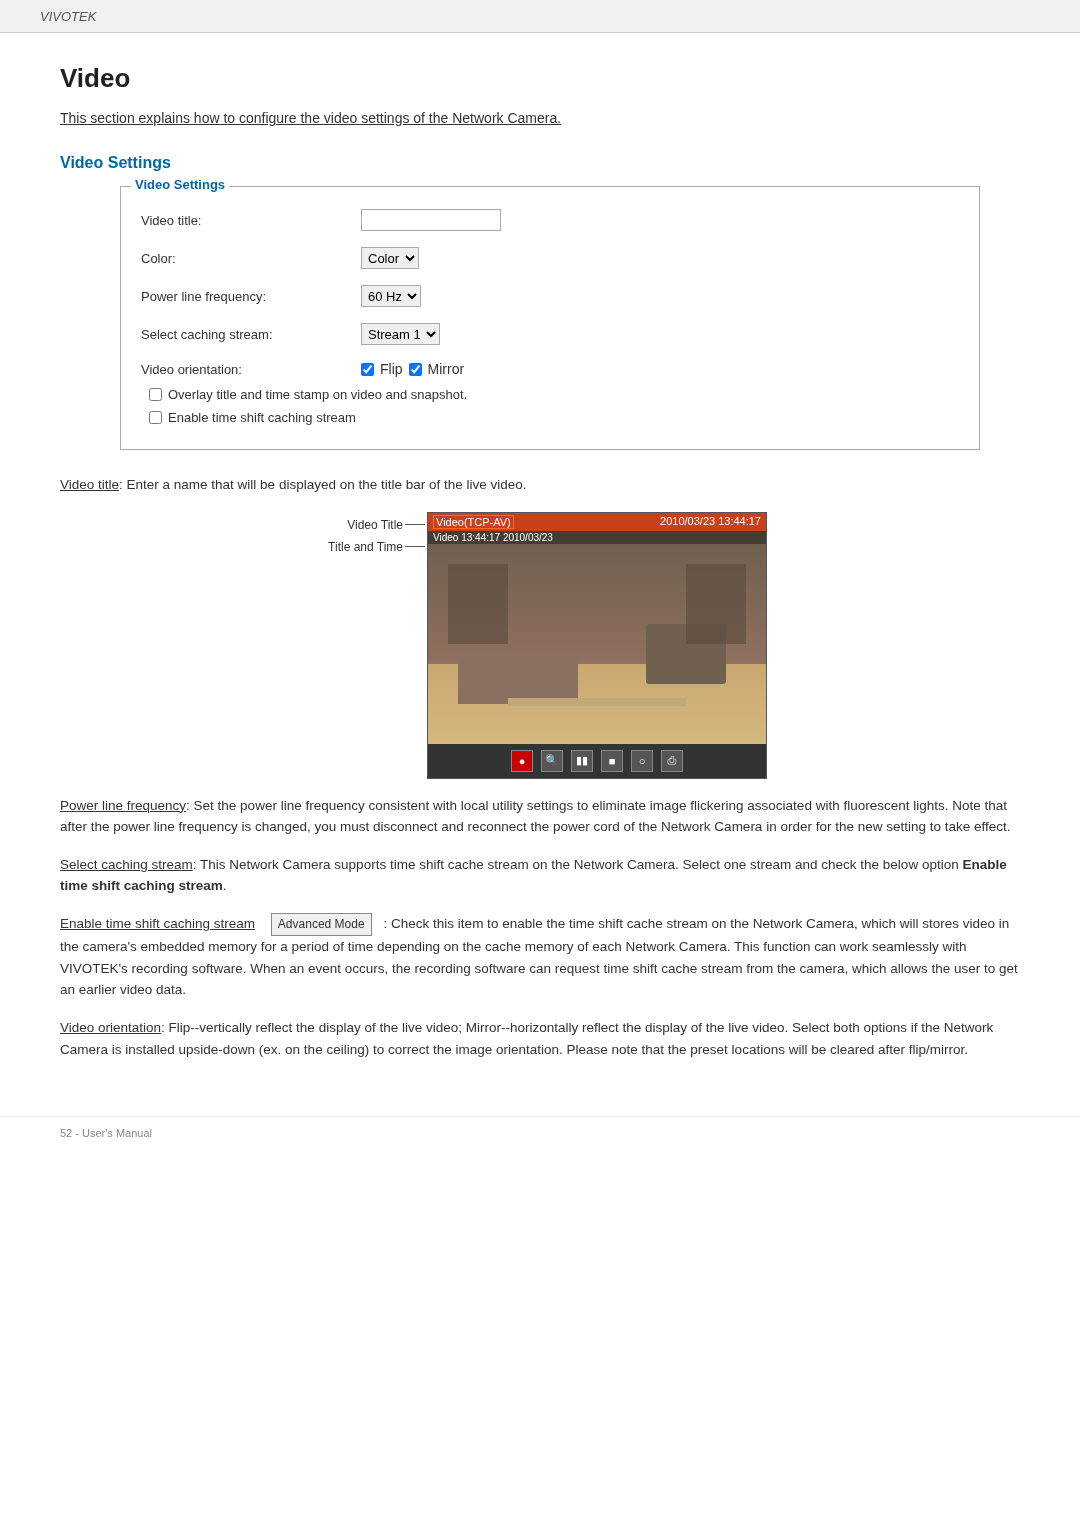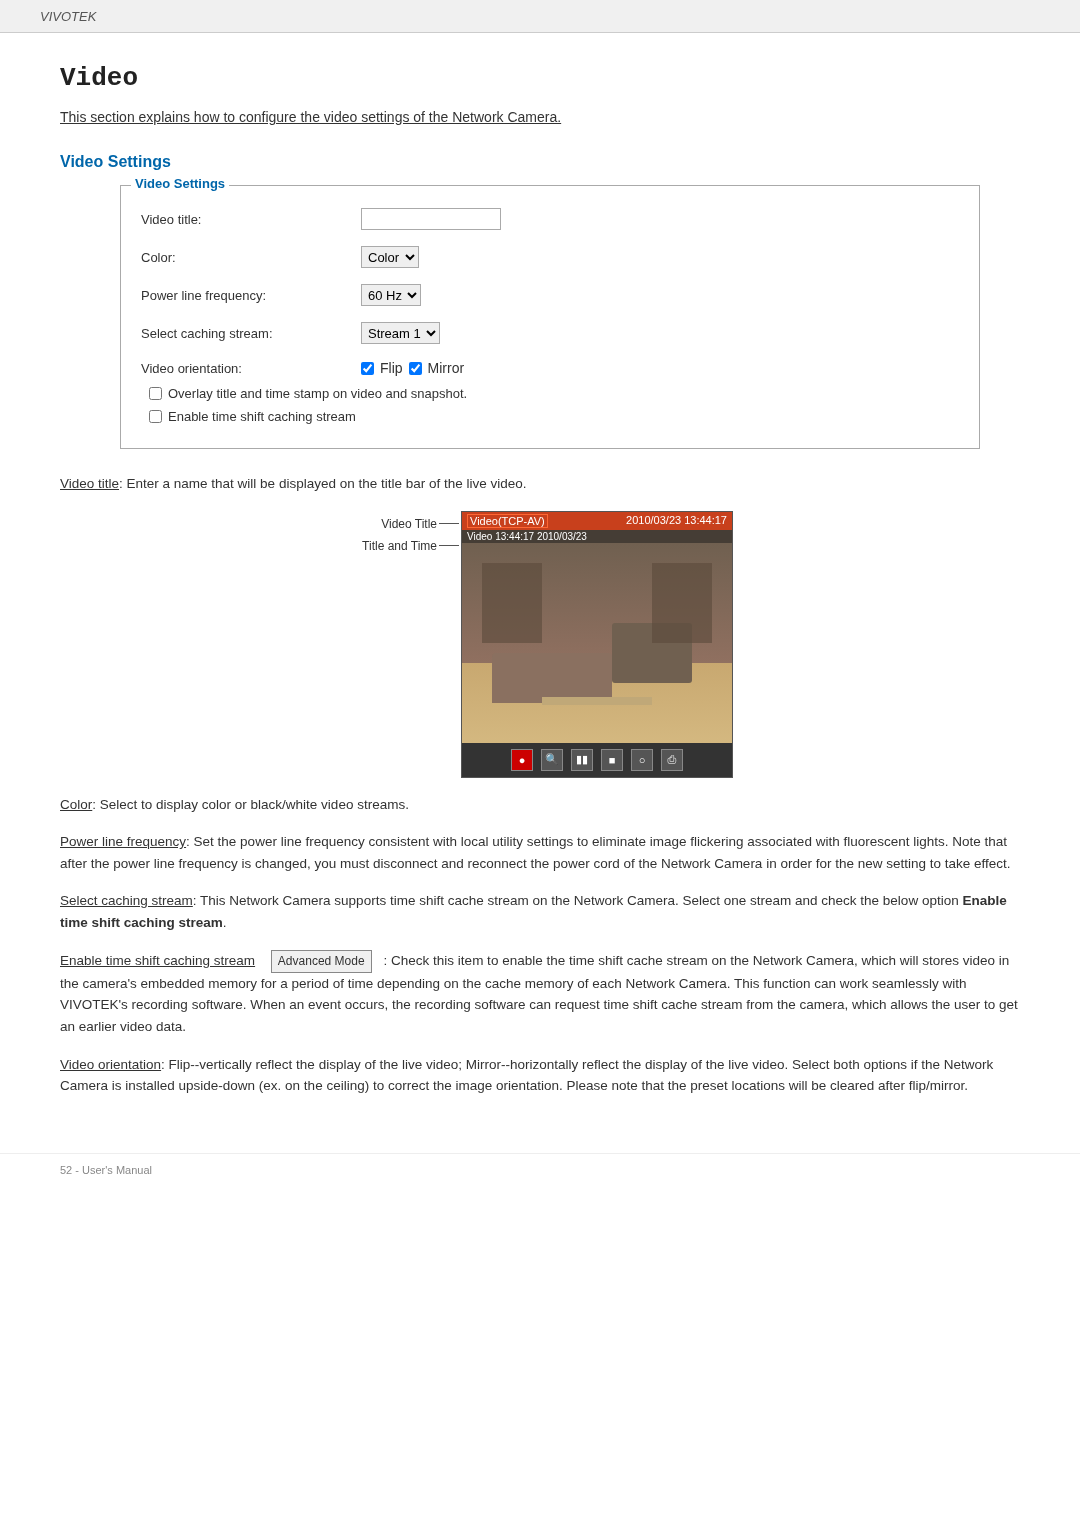--- a/index.html
+++ b/index.html
@@ -28,21 +28,20 @@
     
     .content {
       padding: 30px 60px 40px 60px;
     }
 
     .page-title {
       font-size: 26px;
       font-weight: bold;
       color: #222;
       margin-bottom: 16px;
-      font-family: Liberation Mono, monospace;
     }
 
     .intro-text {
       font-size: 14px;
       color: #333;
       margin-bottom: 28px;
       text-decoration: underline;
     }
 
     .section-title {
@@ -106,21 +105,21 @@
 
     .checkbox-row {
       display: flex;
       align-items: center;
       gap: 6px;
       margin-bottom: 8px;
       font-size: 13px;
     }
 
     .video-screen {
-      width: 272px;
+      width: 340px;
       background: #8a7a6a;
       position: relative;
       border: 1px solid #555;
     }
     .video-title-bar {
       background: #c8401c;
       color: #fff;
       font-size: 11px;
       padding: 2px 5px;
       display: flex;
@@ -379,23 +378,20 @@
         <div class="ctrl-btn red-dot">●</div>
         <div class="ctrl-btn">🔍</div>
         <div class="ctrl-btn">▮▮</div>
         <div class="ctrl-btn">■</div>
         <div class="ctrl-btn">○</div>
         <div class="ctrl-btn">⎙</div>
       </div>
     </div>
   </div>
 
-  <p class="desc-paragraph">
-    <span class="underline-link">Color</span><span>: Select to display color or black/white video streams.</span>
-  </p>
 
   <p class="desc-paragraph">
     <span class="underline-link">Power line frequency</span><span>: Set the power line frequency consistent with local utility settings to eliminate image flickering associated with fluorescent lights. Note that after the power line frequency is changed, you must disconnect and reconnect the power cord of the Network Camera in order for the new setting to take effect.</span>
   </p>
 
   <p class="desc-paragraph">
     <span class="underline-link">Select caching stream</span><span>: This Network Camera supports time shift cache stream on the Network Camera. Select one stream and check the below option </span><strong>Enable time shift caching stream</strong><span>.</span>
   </p>
 
   <p class="desc-paragraph">

